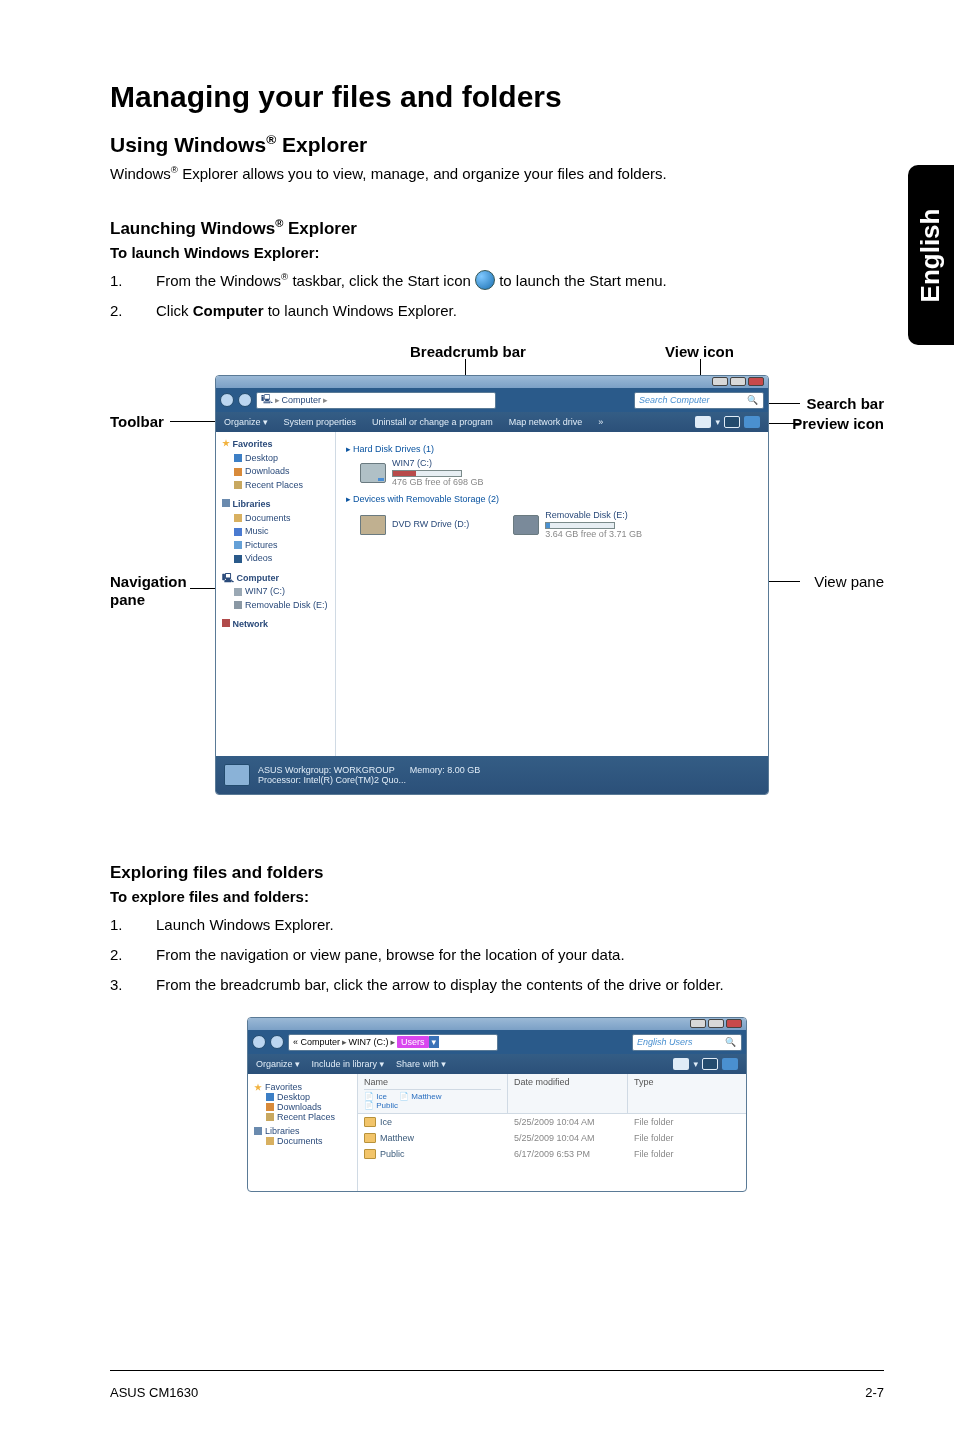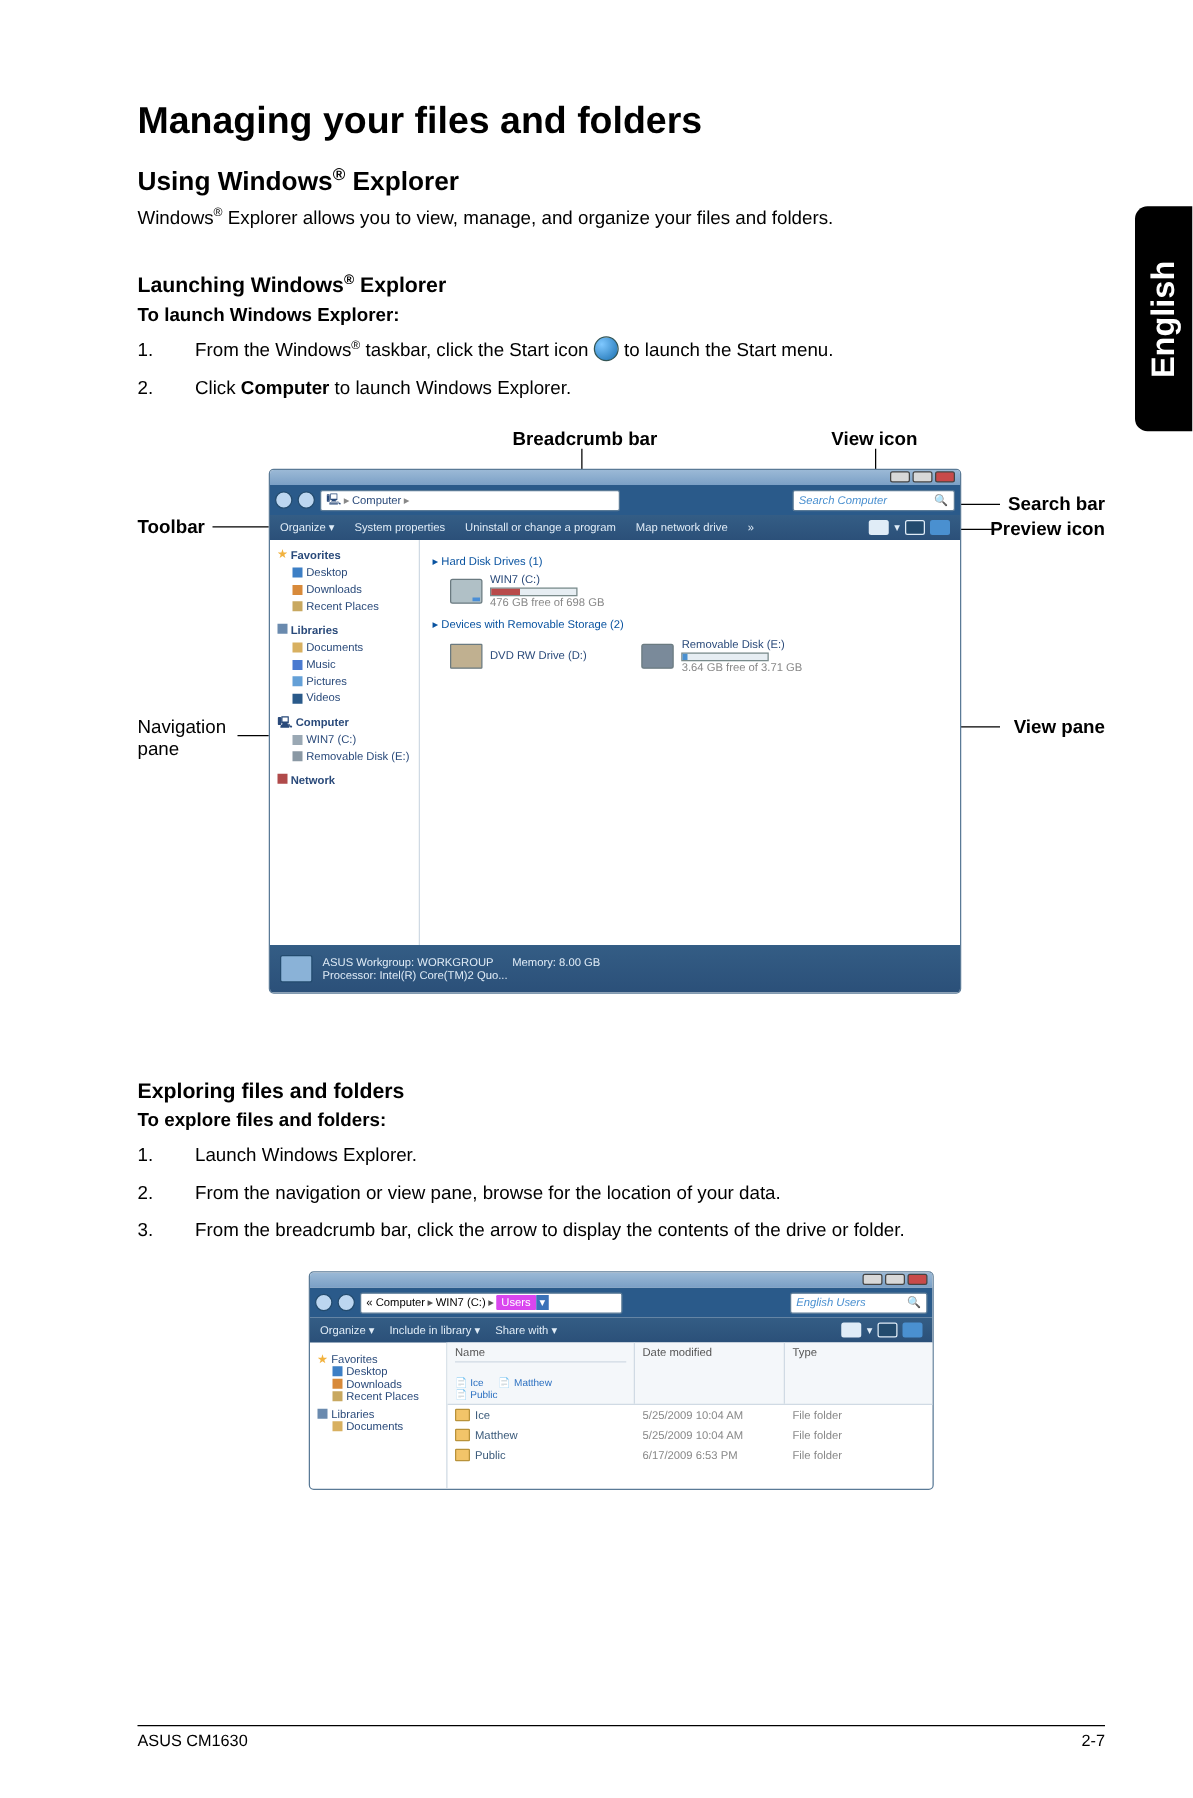--- a/index.html
+++ b/index.html
@@ -145,33 +145,33 @@
   }
   .shot2 .col-nav .hdr { color: #2a4a7a; margin-top: 4px; display:flex; align-items:center; gap:3px; }
   .shot2 .col-nav .item { color: #2a4a7a; padding-left: 12px; display:flex; align-items:center; gap:3px; }
   .shot2 .col-main { flex: 1; }
   .shot2 .headrow {
     display: flex; font-size: 9px; color: #555;
     border-bottom: 1px solid #d0dae4; background:#f4f7fa;
   }
   .shot2 .headrow > div { padding: 3px 6px; }
   .shot2 .c-name { flex: 0 0 150px; border-right: 1px solid #d0dae4; display:flex; flex-direction:column; }
-  .shot2 .c-name .sub { font-size: 8px; color: #2a6fc0; border-top:1px solid #d0dae4; padding-top:12px; margin-top:2px; }
+  .shot2 .c-name .sub { font-size: 8px; color: #2a6fc0; border-top:1px solid #d0dae4; padding-top:2px; margin-top:2px; }
   .shot2 .c-date { flex: 0 0 120px; border-right: 1px solid #d0dae4; }
   .shot2 .c-type { flex: 1; }
   .shot2 .listrow { display: flex; font-size: 9px; }
   .shot2 .listrow > div { padding: 3px 6px; }
   .shot2 .fname { flex: 0 0 150px; display: flex; align-items: center; gap: 4px; color:#3a5a7a; }
   .folder-ico { width: 12px; height: 10px; background: #f2c469; border: 1px solid #b8923a; border-radius: 1px; }
   .shot2 .fdate { flex: 0 0 120px; color: #888; }
   .shot2 .ftype { flex: 1; color: #888; }
 
   .footer {
     position: absolute; bottom: 38px; left: 110px; right: 70px;
-    border-top: 1px solid #000; padding-top: 4px;
+    border-top: 1px solid #000; padding-top: 14px;
     display: flex; justify-content: space-between;
     font-size: 13px;
   }
 </style>
 </head>
 <body>
 
 <div class="page">
 
   <div class="side-tab">
@@ -205,22 +205,22 @@
   </ol>
 
   <div class="diagram">
     <div class="top-labels">
       <div class="lbl-breadcrumb">Breadcrumb bar</div>
       <div class="lbl-viewicon">View icon</div>
     </div>
     <div class="lbl-toolbar" style="font-weight:bold;font-size:15px">Toolbar</div>
     <div class="lbl-searchbar" style="font-weight:bold;font-size:15px">Search bar</div>
     <div class="lbl-preview" style="font-weight:bold;font-size:15px">Preview icon</div>
-    <div class="lbl-nav" style="font-weight:normal;font-size:15px;line-height:1.2">Navigation pane</div>
-    <div class="lbl-viewpane" style="font-weight:bold;font-size:15px">View pane</div>
+    <div class="lbl-nav" style="font-weight:bold;font-size:15px;line-height:1.2">Navigation pane</div>
+    <div class="lbl-viewpane" style="font-weight:normal;font-size:15px">View pane</div>
 
     <div class="leader" style="left:355px; top:16px; width:1px; height:40px"></div>
     <div class="leader" style="left:590px; top:16px; width:1px; height:22px"></div>
     <div class="leader" style="left:590px; top:38px; width:32px; height:1px"></div>
     <div class="leader" style="left:622px; top:38px; width:1px; height:32px"></div>
     <div class="leader" style="left:60px; top:78px; width:45px; height:1px"></div>
     <div class="leader" style="left:655px; top:60px; width:35px; height:1px"></div>
     <div class="leader" style="left:655px; top:80px; width:35px; height:1px"></div>
     <div class="leader" style="left:80px; top:245px; width:25px; height:1px"></div>
     <div class="leader" style="left:655px; top:238px; width:35px; height:1px"></div>

